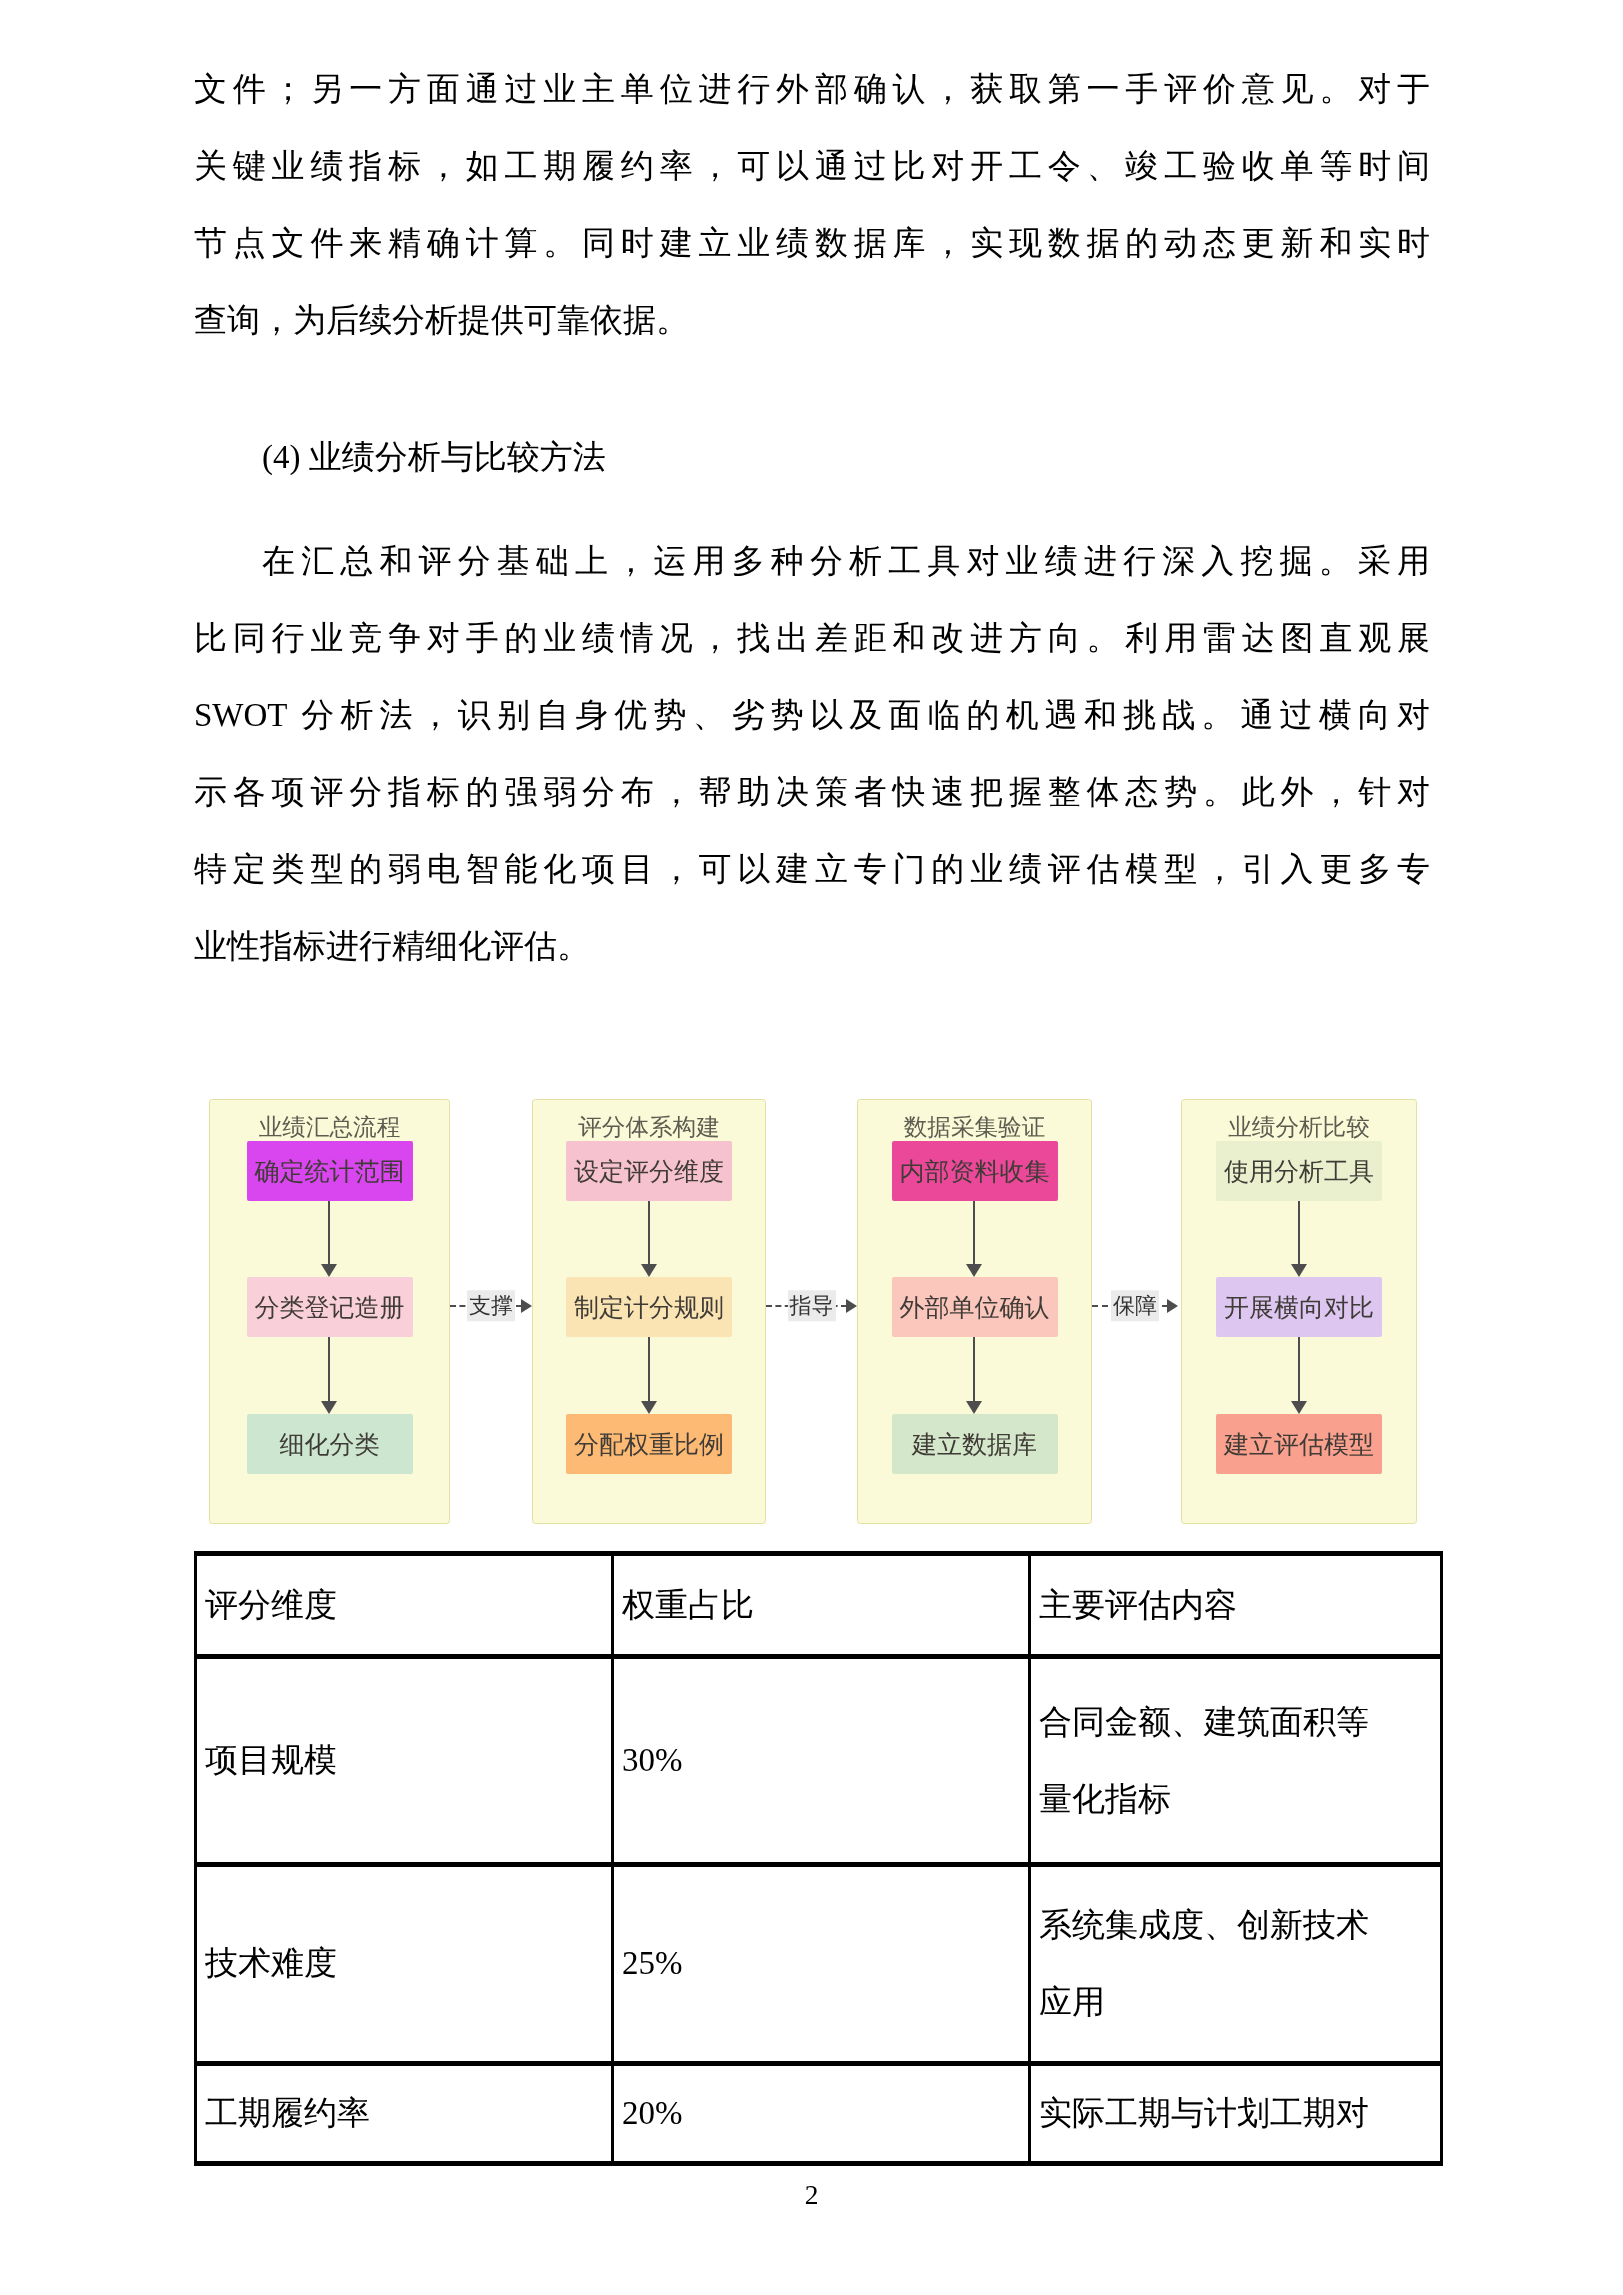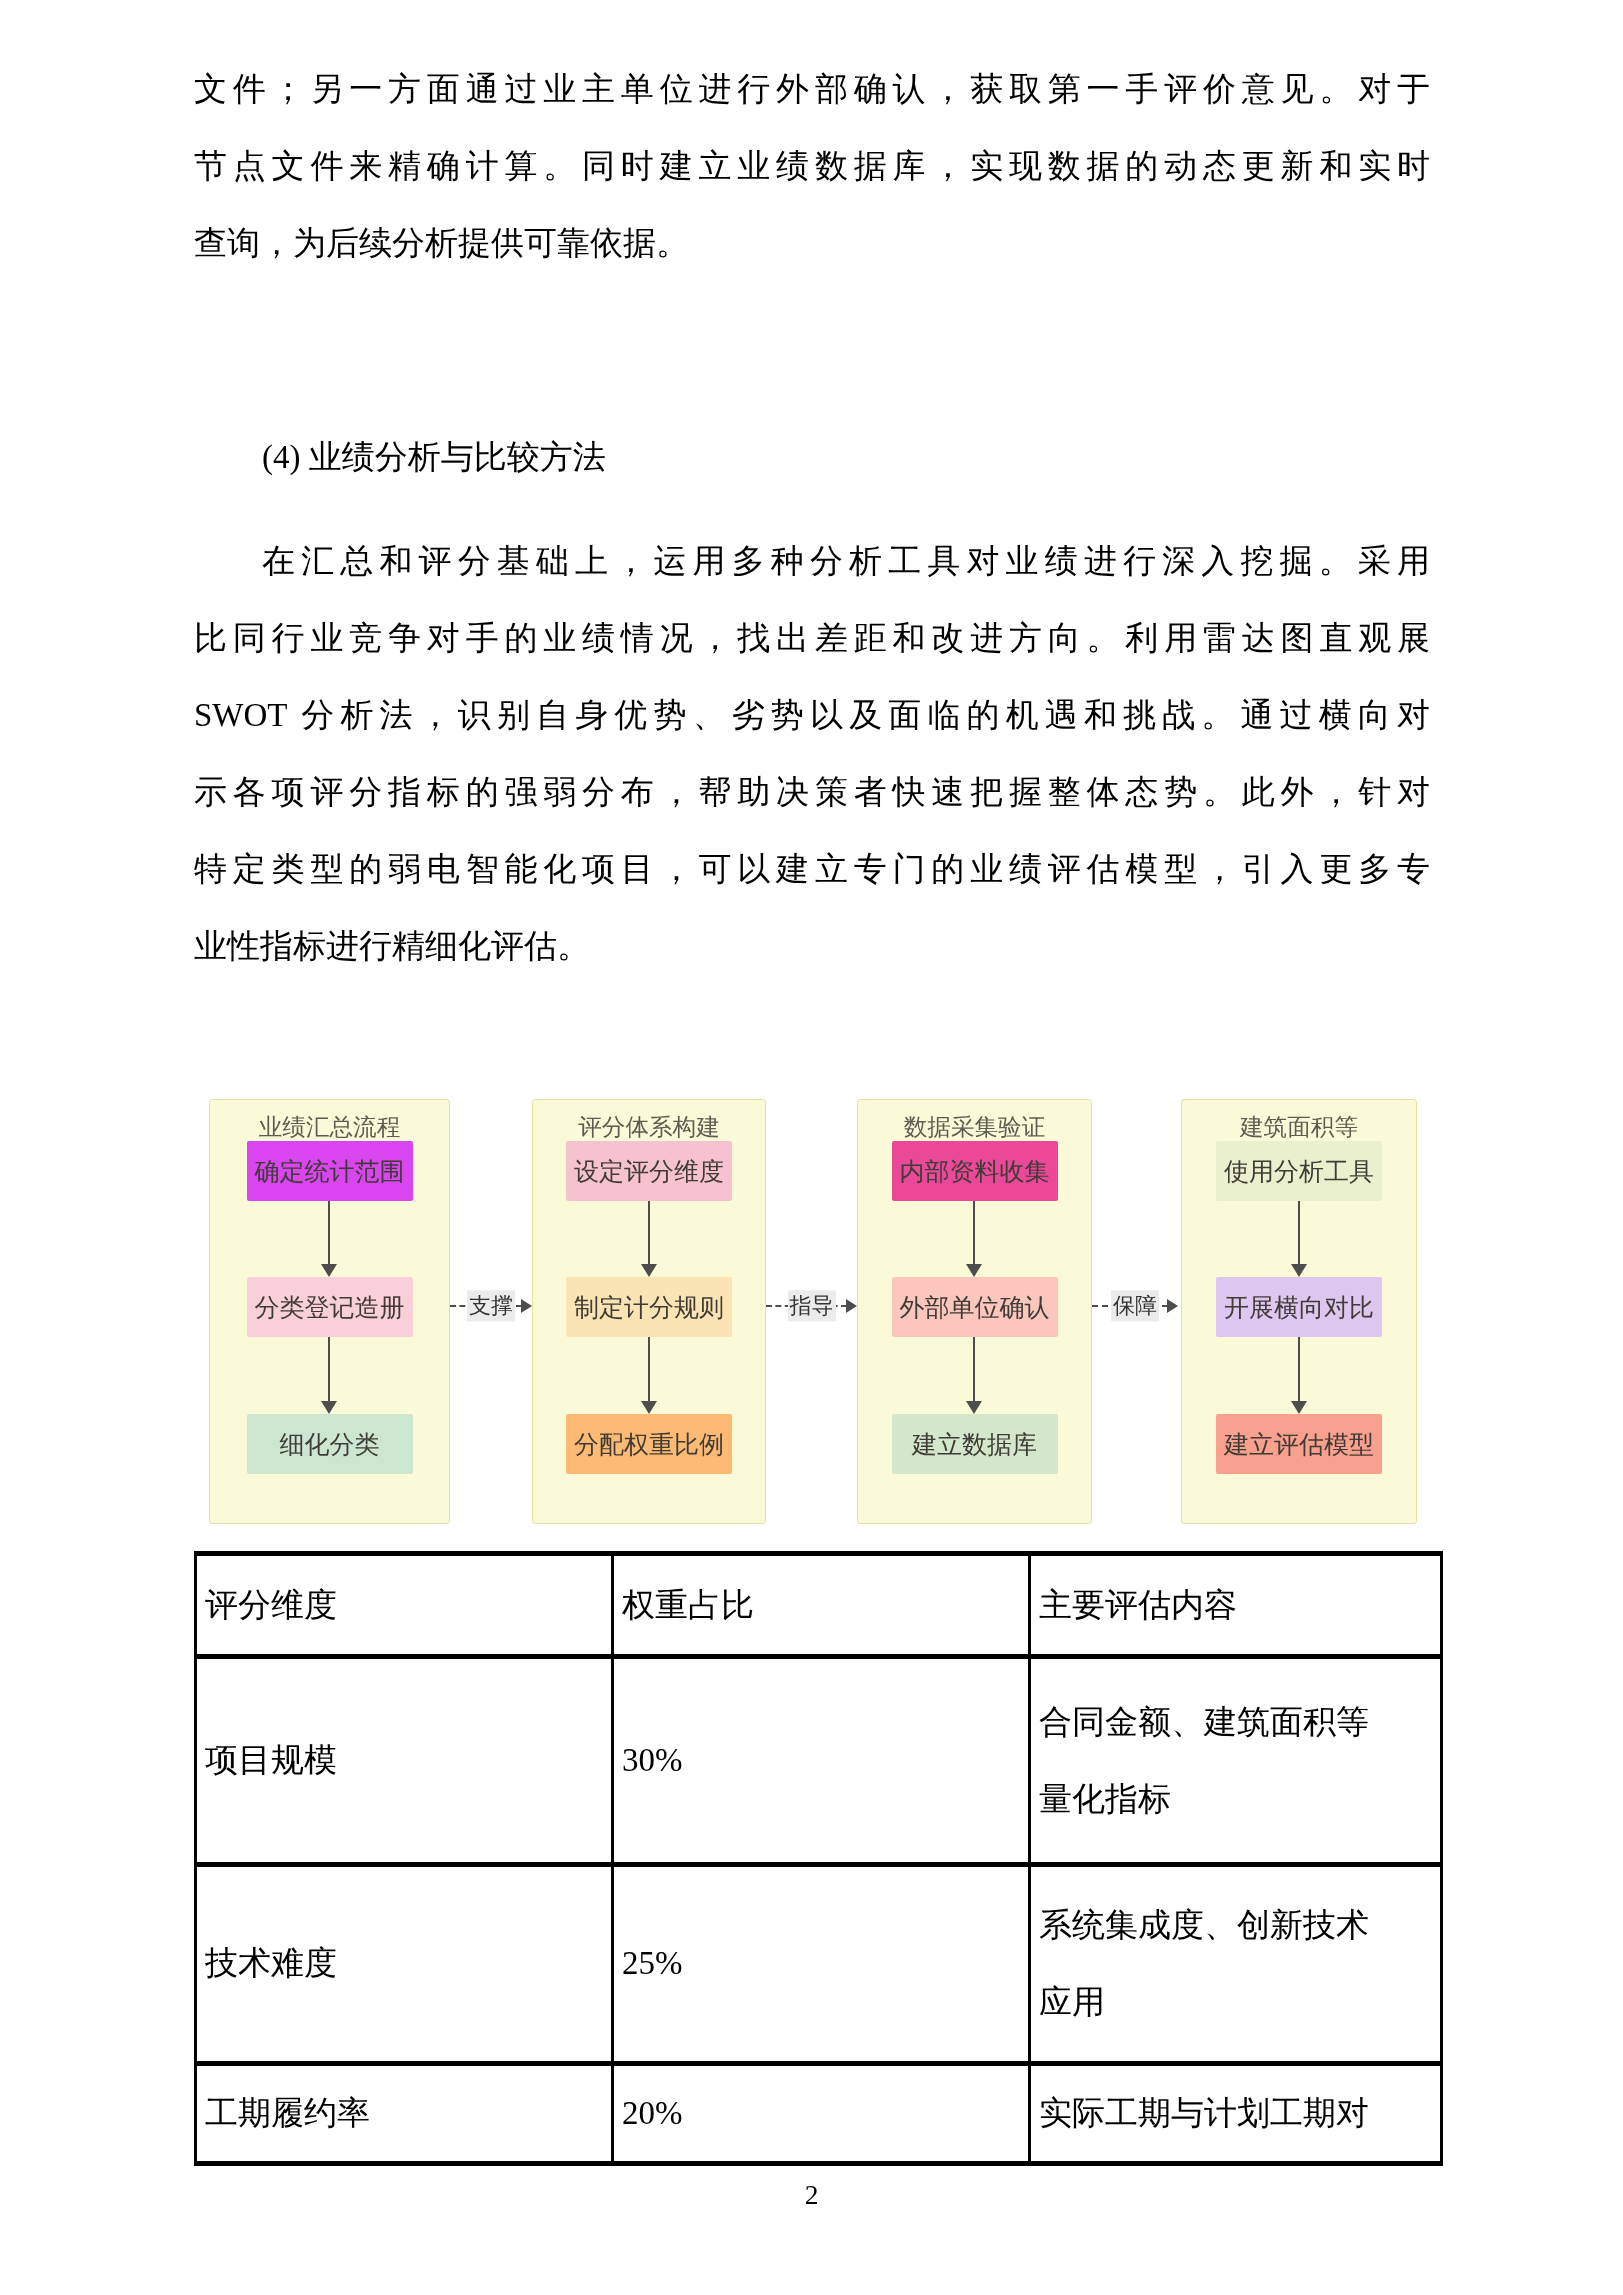--- a/index.html
+++ b/index.html
@@ -61,20 +61,21 @@
   .page-num{position:absolute;left:0;top:2179px;width:100%;text-align:center;
     font-size:27.5px;}
 </style>
 </head>
 <body>
 
 <div class="page">
 
   <div class="body-text" style="top:51px;">
     <div class="tl">文件；另一方面通过业主单位进行外部确认，获取第一手评价意见。对于</div>
+    <div class="tl">关键业绩指标，如工期履约率，可以通过比对开工令、竣工验收单等时间</div>
     <div class="tl">节点文件来精确计算。同时建立业绩数据库，实现数据的动态更新和实时</div>
     <div class="tl end">查询，为后续分析提供可靠依据。</div>
   </div>
 
   <div class="heading-line" style="top:419px;">(4) 业绩分析与比较方法</div>
 
   <div class="body-text" style="top:523px;">
     <div class="tl indent">在汇总和评分基础上，运用多种分析工具对业绩进行深入挖掘。采用</div>
     <div class="tl">比同行业竞争对手的业绩情况，找出差距和改进方向。利用雷达图直观展</div>
     <div class="tl">SWOT 分析法，识别自身优势、劣势以及面临的机遇和挑战。通过横向对</div>
@@ -130,21 +131,21 @@
       <div class="fc-box fc-box3" style="background-color: rgb(213, 231, 202);">建立数据库</div>
     </div>
 
     <div class="h-conn h-conn2">
       <div class="h-line"></div>
       <div class="h-head"></div>
       <div class="h-label">保障</div>
     </div>
 
     <div class="fc-col fc-c3">
-      <div class="fc-title">建筑面积等</div>
+      <div class="fc-title">业绩分析比较</div>
       <div class="fc-box fc-box1" style="background-color: rgb(234, 240, 205);">使用分析工具</div>
       <div class="stem stem1"></div>
       <div class="vhead vhead1"></div>
       <div class="fc-box fc-box2" style="background-color: rgb(221, 199, 241);">开展横向对比</div>
       <div class="stem stem2"></div>
       <div class="vhead vhead2"></div>
       <div class="fc-box fc-box3" style="background-color: rgb(249, 160, 142);">建立评估模型</div>
     </div>
 
   </div>

